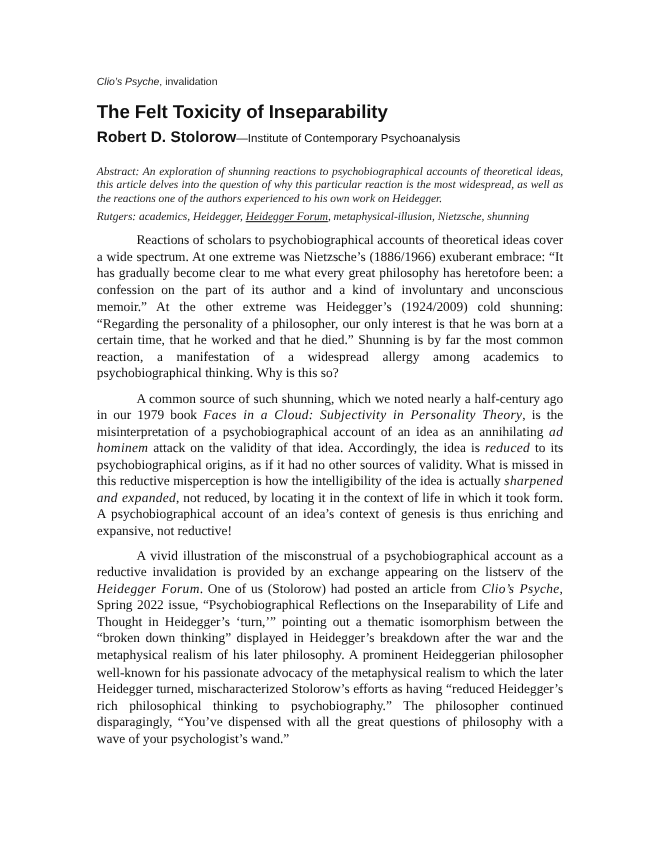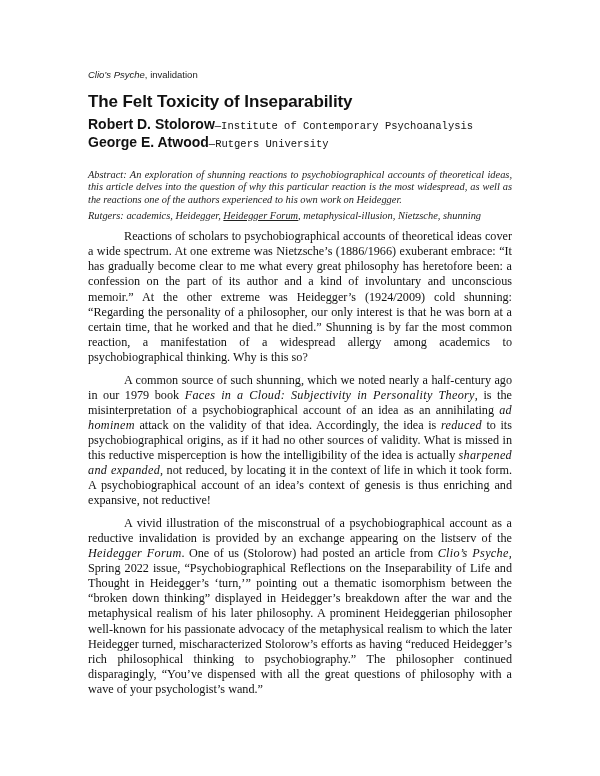--- a/index.html
+++ b/index.html
@@ -44,21 +44,20 @@
       color: #111;
     }
     .author-name {
       font-weight: bold;
       font-size: 14px;
       text-align: center;
     }
     .author-affil {
       font-size: 10.5px;
       font-weight: normal;
-      font-family: Liberation Mono, monospace;
     }
     .abstract {
       font-family: "Liberation Serif", serif;
       font-style: italic;
       font-size: 10.4px;
       line-height: 12.3px;
       text-align: justify;
       margin: 17px 0 4px 0;
       color: #222;
     }
@@ -88,21 +87,20 @@
 </head>
 <body>
 
 <div class="page">
 
   <div class="journal-line"><span class="jname">Clio’s Psyche</span><span>, invalidation</span></div>
 
   <h1 class="title">The Felt Toxicity of Inseparability</h1>
 
   <div class="author-line"><span class="author-name">Robert D. Stolorow</span><span class="author-affil">—Institute of Contemporary Psychoanalysis</span></div>
-  <div class="author-line"><span class="author-name">George E. Atwood</span><span class="author-affil">—Rutgers University</span></div>
 
   <div class="abstract">Abstract: An exploration of shunning reactions to psychobiographical accounts of theoretical ideas, this article delves into the question of why this particular reaction is the most widespread, as well as the reactions one of the authors experienced to his own work on Heidegger.</div>
 
   <div class="keywords"><span>Rutgers: </span><span>academics, Heidegger, </span><span class="kw-link">Heidegger Forum</span><span>, metaphysical-illusion, Nietzsche, shunning</span></div>
 
   <div class="body-text">
     <p>Reactions of scholars to psychobiographical accounts of theoretical ideas cover a wide spectrum.  At one extreme was Nietzsche’s (1886/1966) exuberant embrace: “It has gradually become clear to me what every great philosophy has heretofore been: a confession on the part of its author and a kind of involuntary and unconscious memoir.” At the other extreme was Heidegger’s (1924/2009) cold shunning: “Regarding the personality of a philosopher, our only interest is that he was born at a certain time, that he worked and that he died.”  Shunning is by far the most common reaction, a manifestation of a widespread allergy among academics to psychobiographical thinking.  Why is this so?</p>
 
     <p><span>A common source of such shunning, which we noted nearly a half-century ago in our 1979 book </span><i>Faces in a Cloud: Subjectivity in Personality Theory</i><span>, is the misinterpretation of a psychobiographical account of an idea as an annihilating </span><i>ad hominem</i><span> attack on the validity of that idea.  Accordingly, the idea is </span><i>reduced</i><span> to its psychobiographical origins, as if it had no other sources of validity.  What is missed in this reductive misperception is how the intelligibility of the idea is actually </span><i>sharpened and expanded</i><span>, not reduced, by locating it in the context of life in which it took form.  A psychobiographical account of an idea’s context of genesis is thus enriching and expansive, not reductive!</span></p>
 

